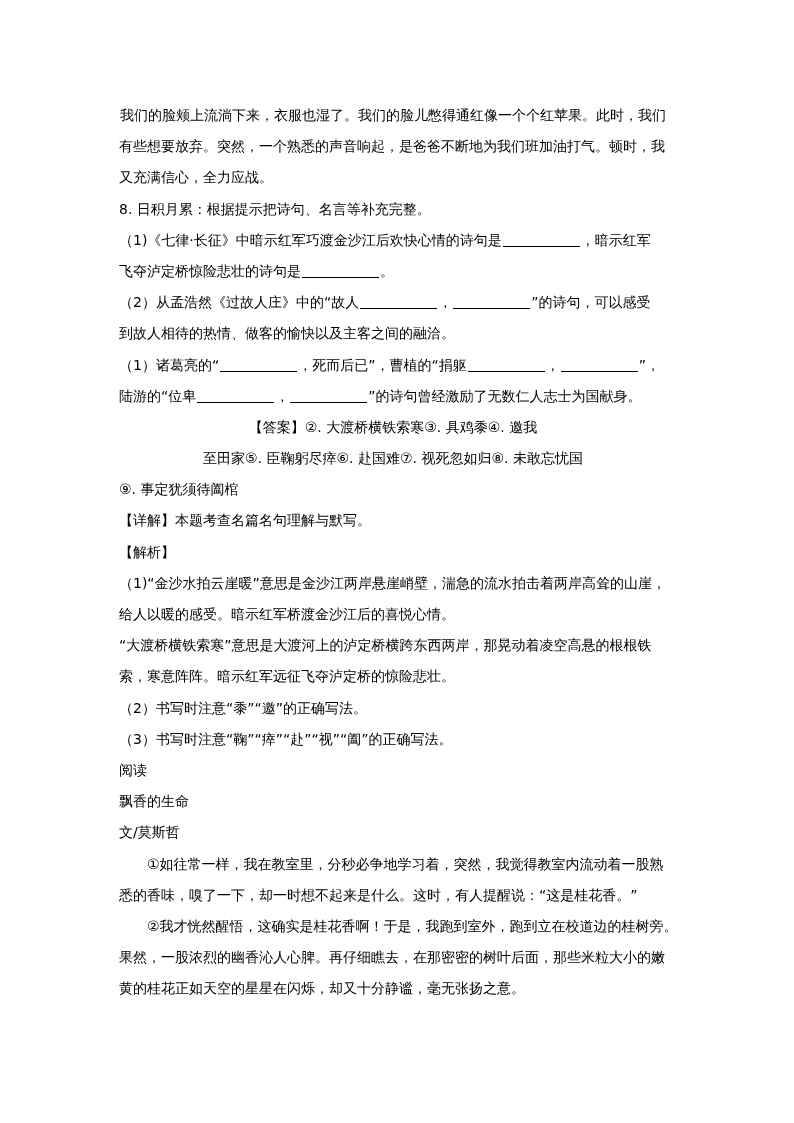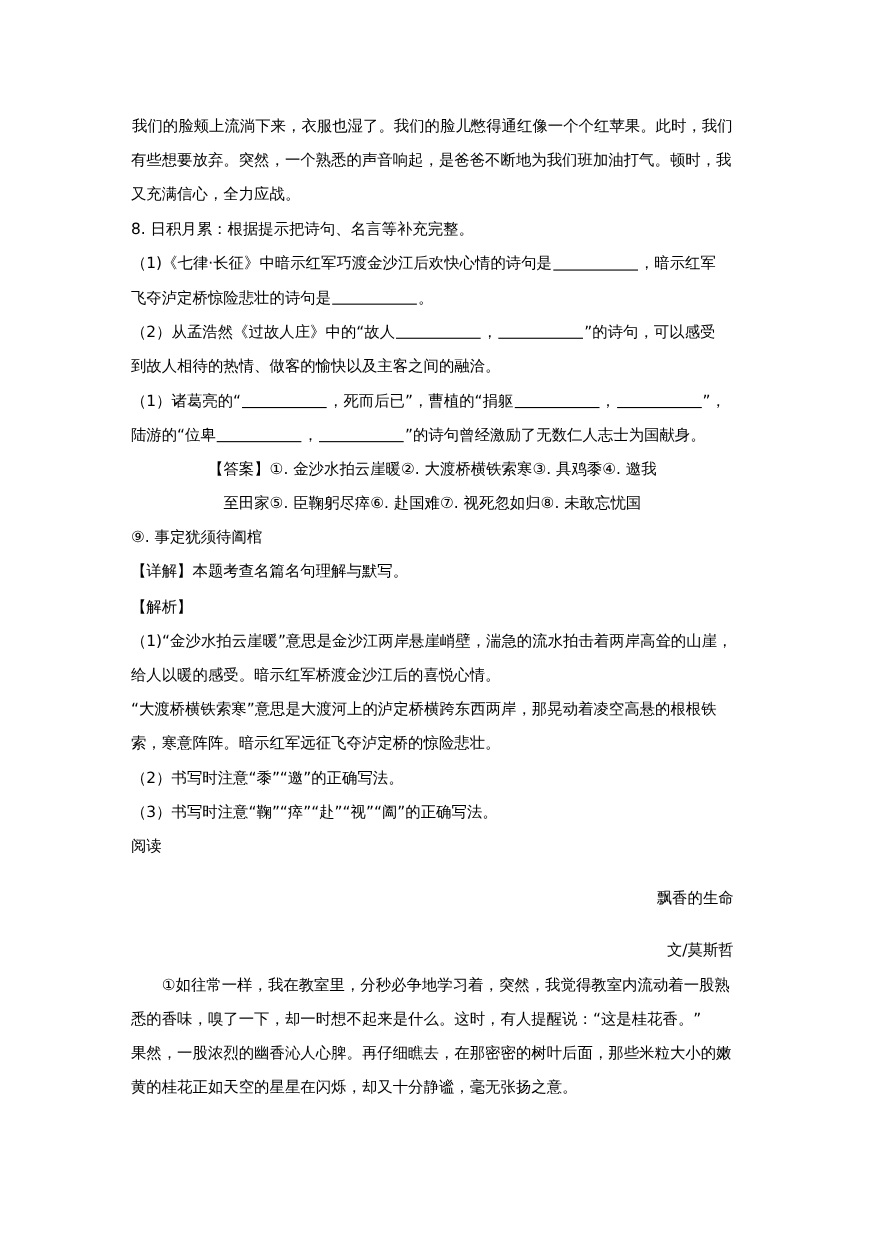--- a/index.html
+++ b/index.html
@@ -1,21 +1,21 @@
 <!DOCTYPE html>
 <html><head>
 <meta charset="utf-8">
 <style>
   html, body { margin: 0; padding: 0; background: #ffffff; }
   body { width: 794px; height: 1123px; position: relative; overflow: hidden;
          font-family: "DejaVu Sans", "Liberation Sans", sans-serif; color: #000; }
   .page { position: absolute; left: 119px; top: 100px; width: 548px; }
   .line { height: 31.2px; line-height: 31.2px; font-size: 14px; white-space: nowrap; overflow: visible; }
   .justify { display: flex; justify-content: center; }
-  .center { text-align: right; margin-top: 16px; }
+  .center { text-align: left; }
   .indent { padding-left: 28px; }
   .blank { display: inline-block; width: 77px; border-bottom: 1px solid #000; height: 14px; vertical-align: -2px; margin: 0 1px; }
   .bold { font-weight: normal; }
 </style>
 </head>
 <body>
 
 <div class="page">
 
   <div class="line justify">
@@ -40,21 +40,20 @@
 
   <div class="line">
     <span>（1）诸葛亮的“</span><span class="blank"></span><span>，死而后已”，曹植的“捐躯</span><span class="blank"></span><span>，</span><span class="blank"></span><span>”，</span>
   </div>
   <div class="line">
     <span>陆游的“位卑</span><span class="blank"></span><span>，</span><span class="blank"></span><span>”的诗句曾经激励了无数仁人志士为国献身。</span>
   </div>
 
   <div class="line justify">
     <span class="bold">【答案】</span>
-    <span>①. 金沙水拍云崖暖</span>
     <span>②. 大渡桥横铁索寒</span>
     <span>③. 具鸡黍</span>
     <span>④. 邀我</span>
   </div>
   <div class="line justify">
     <span>至田家</span>
     <span>⑤. 臣鞠躬尽瘁</span>
     <span>⑥. 赴国难</span>
     <span>⑦. 视死忽如归</span>
     <span>⑧. 未敢忘忧国</span>
@@ -69,16 +68,17 @@
   <div class="line"><span>索，寒意阵阵。暗示红军远征飞夺泸定桥的惊险悲壮。</span></div>
   <div class="line"><span>（2）书写时注意“黍”“邀”的正确写法。</span></div>
   <div class="line"><span>（3）书写时注意“鞠”“瘁”“赴”“视”“阖”的正确写法。</span></div>
 
   <div class="line"><span>阅读</span></div>
   <div class="line center"><span>飘香的生命</span></div>
   <div class="line center"><span>文/莫斯哲</span></div>
 
   <div class="line indent"><span>①如往常一样，我在教室里，分秒必争地学习着，突然，我觉得教室内流动着一股熟</span></div>
   <div class="line"><span>悉的香味，嗅了一下，却一时想不起来是什么。这时，有人提醒说：“这是桂花香。”</span></div>
+  <div class="line indent"><span>②我才恍然醒悟，这确实是桂花香啊！于是，我跑到室外，跑到立在校道边的桂树旁。</span></div>
   <div class="line"><span>果然，一股浓烈的幽香沁人心脾。再仔细瞧去，在那密密的树叶后面，那些米粒大小的嫩</span></div>
   <div class="line"><span>黄的桂花正如天空的星星在闪烁，却又十分静谧，毫无张扬之意。</span></div>
 
 </div>
 
 </body></html>

